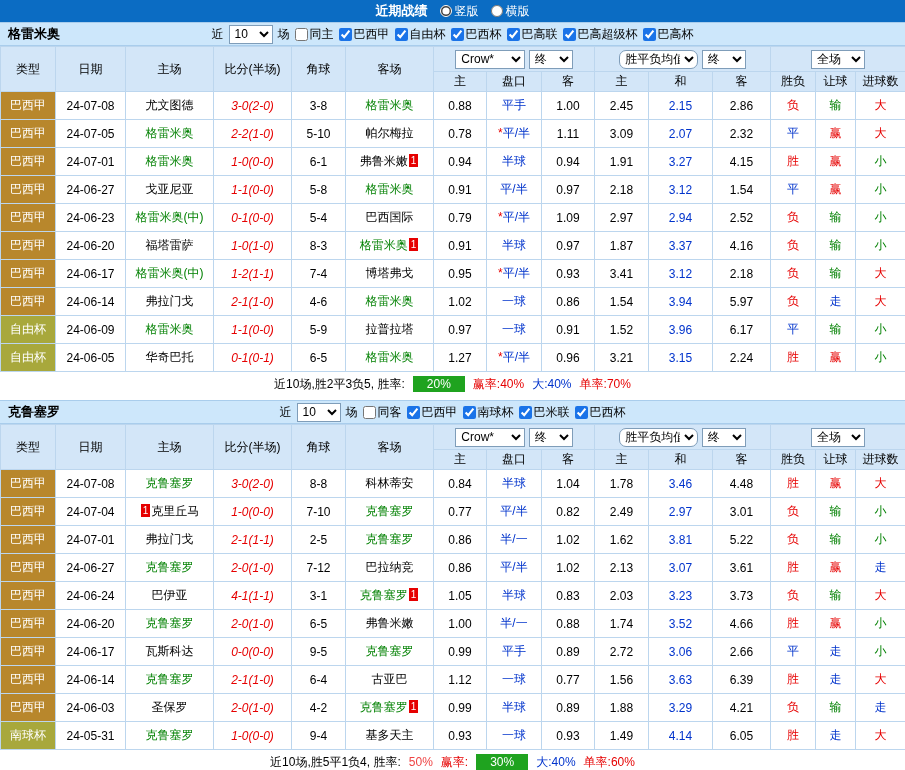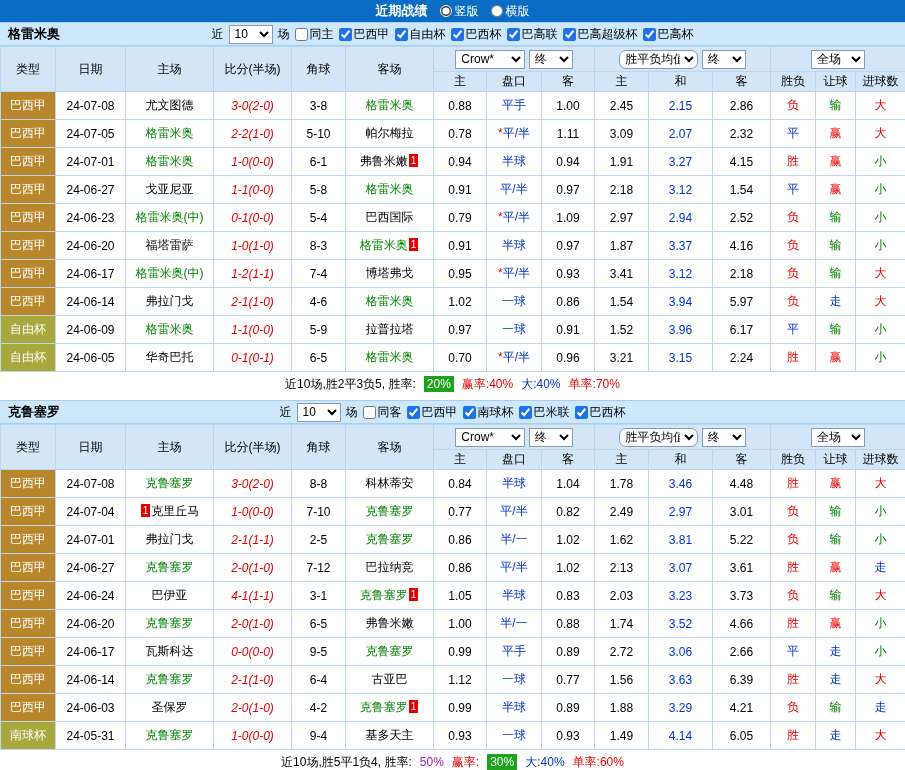--- a/index.html
+++ b/index.html
@@ -60,21 +60,21 @@
   td.score-cell { color:#e60000;font-style:italic; }
   .handicap-text { color:#0033cc; }
   .handicap-star { color:#e60000; }
   td.avg-draw { color:#0033cc; }
 
   
   .footer-stats {
     height:24px; display:flex; align-items:center; justify-content:center; gap:8px;
     background:#fff;
   }
-  .pct-badge { background:#1fa31f; color:#fff; padding:1px 3px; }
+  .pct-badge { background:#1fa31f; color:#fff; padding:1px 14px; }
   .block + .block { margin-top:4px; }
 </style>
 </head>
 <body>
 
 <div class="topbar">
   <span class="topbar-title">近期战绩</span>
   <label class="radio-label">
     <input type="radio" name="layout" checked="" style="">
     <span>竖版</span>
@@ -328,21 +328,21 @@
           <td style="color: rgb(0, 128, 0);">输</td>
           <td style="color: rgb(0, 128, 0);">小</td>
         </tr>
         <tr>
           <td class="type-cell" style="background: rgb(168, 168, 60);">自由杯</td>
           <td>24-06-05</td>
           <td><span>华奇巴托</span></td>
           <td class="score-cell">0-1(0-1)</td>
           <td>6-5</td>
           <td><span class="team-green">格雷米奥</span></td>
-          <td>0.70</td>
+          <td>1.27</td>
           <td><span class="handicap-star">*</span><span class="handicap-text">平/半</span></td>
           <td>0.96</td>
           <td>3.21</td>
           <td class="avg-draw">3.15</td>
           <td>2.24</td>
           <td style="color: rgb(230, 0, 0);">胜</td>
           <td style="color: rgb(230, 0, 0);">赢</td>
           <td style="color: rgb(0, 128, 0);">小</td>
         </tr>
       </tbody>
@@ -605,19 +605,19 @@
           <td class="avg-draw">4.14</td>
           <td>6.05</td>
           <td style="color: rgb(230, 0, 0);">胜</td>
           <td style="color: rgb(0, 51, 204);">走</td>
           <td style="color: rgb(230, 0, 0);">大</td>
         </tr>
       </tbody>
   </table>
   <div class="footer-stats">
       <span style="color: rgb(0, 0, 0);">近10场,胜5平1负4, 胜率:</span>
-      <span style="color: #a21caf;">50%</span>
+      <span style="color: #ef4444;">50%</span>
       <span style="color: rgb(230, 0, 0);">赢率:</span>
       <span class="pct-badge">30%</span>
       <span style="color: rgb(0, 51, 204);">大:40%</span>
       <span style="color: rgb(230, 0, 0);">单率:60%</span>
     </div>
 </section>
 
 </body></html>

